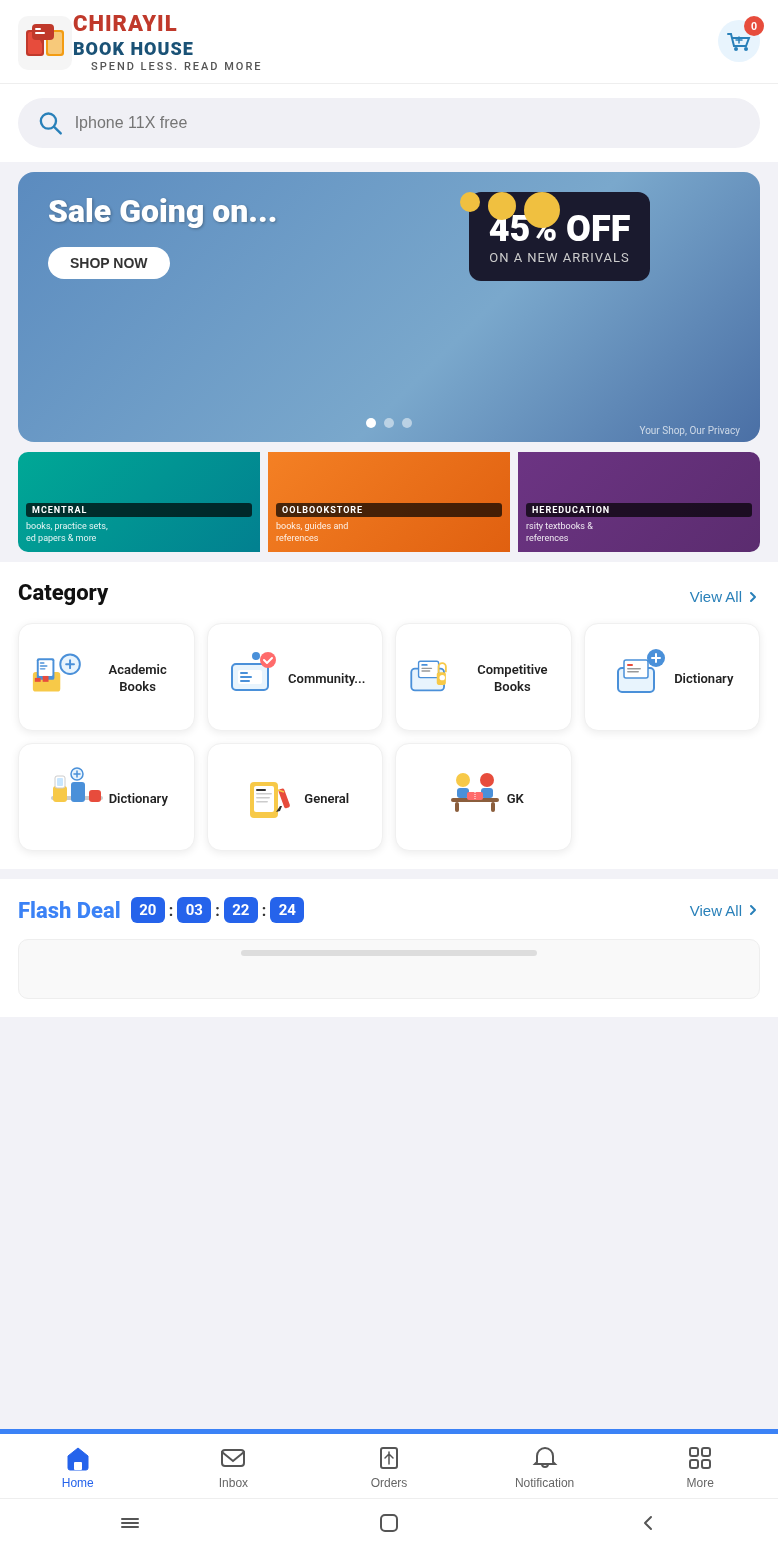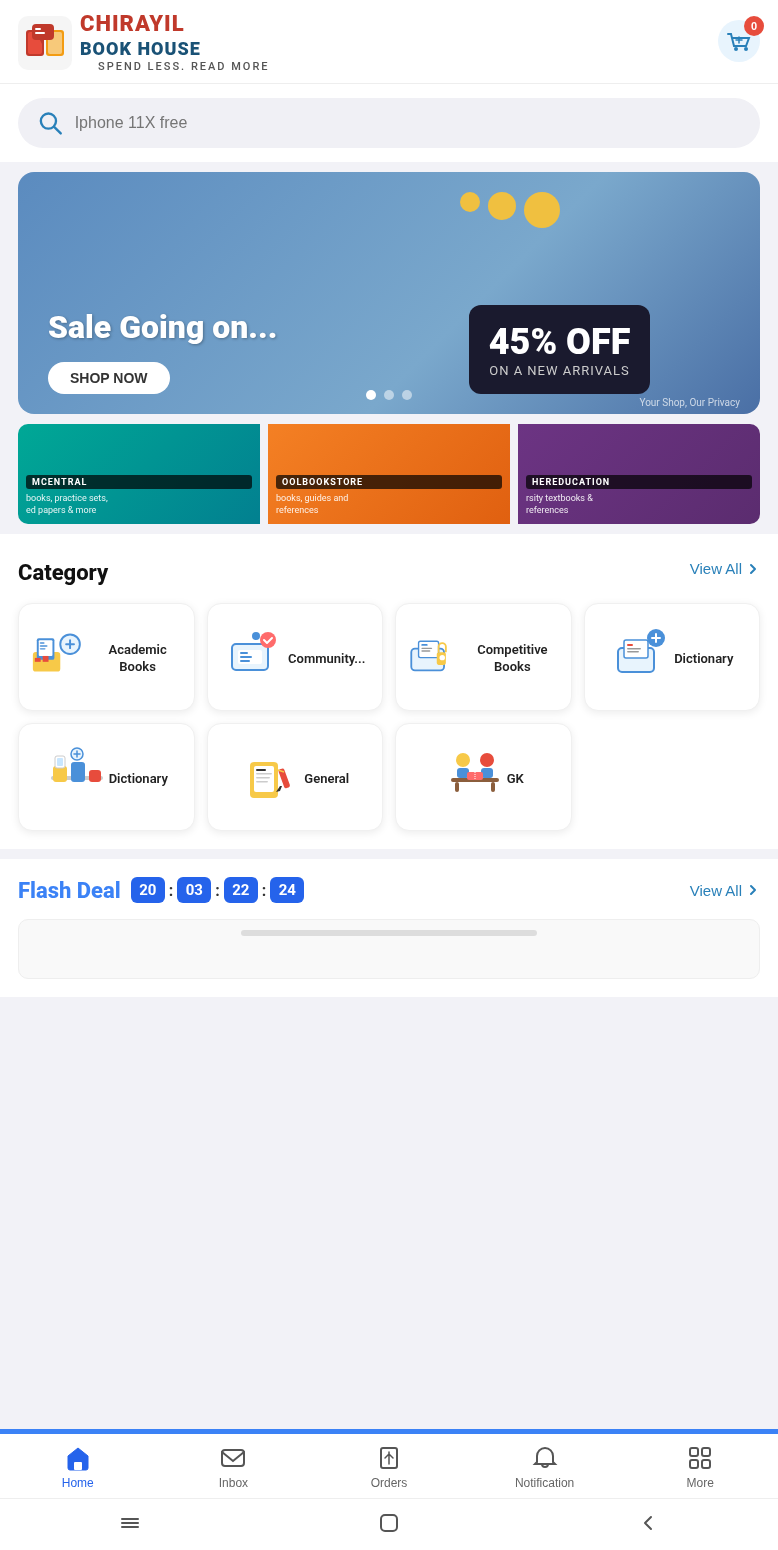--- a/index.html
+++ b/index.html
@@ -18,21 +18,21 @@
       background: #fff;
       display: flex;
       align-items: center;
       justify-content: space-between;
       padding: 12px 18px 10px 18px;
       border-bottom: 1px solid #eee;
     }
     .logo-area {
       display: flex;
       align-items: center;
-      gap: 8px;
+      gap: 1px;
     }
     .logo-icon {
       width: 54px;
       height: 54px;
     }
     .logo-text-block {
       display: flex;
       flex-direction: column;
     }
     .logo-title {
@@ -92,24 +92,24 @@
       width: 100%;
       outline: none;
     }
 
     
     .banner-container {
       margin: 10px 18px;
       border-radius: 16px;
       overflow: hidden;
       background: linear-gradient(135deg, #5b8bbf 0%, #7aa8cc 60%, #4a6fa5 100%);
-      height: 242px;
+      height: 270px;
       position: relative;
       display: flex;
-      align-items: flex-end;
+      align-items: flex-start;
       padding: 20px 30px;
     }
     .banner-left {
       flex: 1;
     }
     .banner-sale-text {
       font-size: 32px;
       font-weight: 900;
       color: #fff;
       line-height: 1.2;
@@ -216,24 +216,23 @@
     }
 
     
     .section {
       background: #fff;
       margin: 10px 0;
       padding: 18px;
     }
     .section-header {
       display: flex;
-      align-items: flex-start;
+      align-items: flex-end;
       justify-content: space-between;
       margin-bottom: 18px;
-      margin-top: 8px;
     }
     .section-title {
       font-size: 22px;
       font-weight: 800;
       color: #111;
     }
     .view-all {
       font-size: 15px;
       color: #2980b9;
       display: flex;

